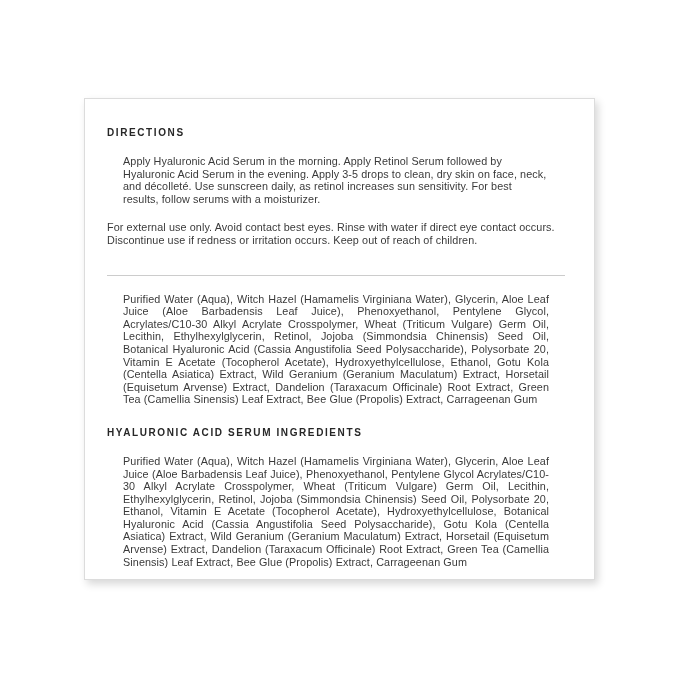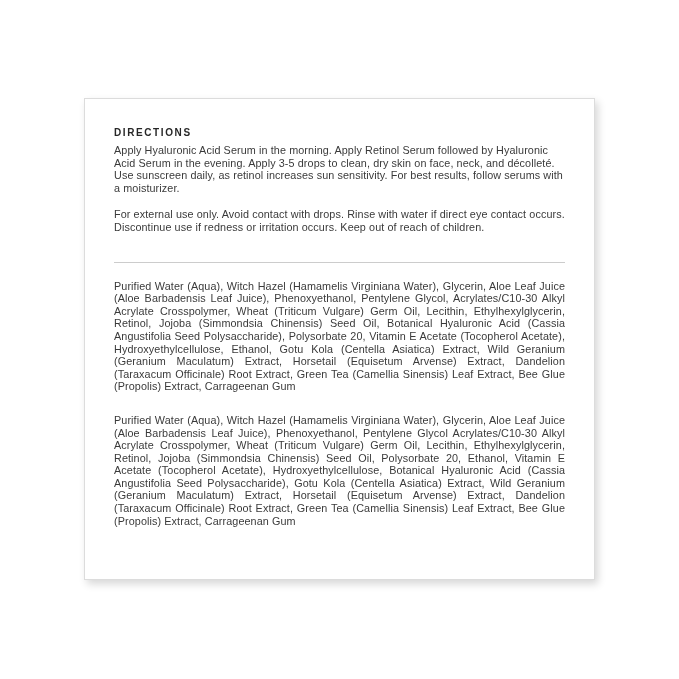--- a/index.html
+++ b/index.html
@@ -20,33 +20,33 @@
   .card {
     position: absolute;
     left: 84px;
     top: 98px;
     width: 511px;
     height: 482px;
     box-sizing: border-box;
     background: #ffffff;
     border: 1px solid #dcdcdc;
     box-shadow: 3px 4px 8px rgba(0,0,0,0.16);
-    padding: 28px 29px 30px 29px;
+    padding: 28px 29px 30px 22px;
     overflow: hidden;
   }
   .section-heading {
     margin: 0 0 5px 0;
     font-size: 10px;
     font-weight: bold;
     letter-spacing: 1.6px;
     color: #272727;
     line-height: 12px;
   }
   .body-text {
-    margin: 0;
+    margin: 16px;
     font-size: 10.8px;
     line-height: 12.6px;
     color: #3a3a3a;
     letter-spacing: 0.1px;
   }
   .warning-text {
     margin: 14px 0 0 0;
   }
   .divider {
     border: none;
@@ -62,27 +62,28 @@
 </style>
 </head>
 <body>
 
 <div class="stage">
   <div class="card">
 
     <div class="section">
       <h2 class="section-heading">DIRECTIONS</h2>
       <p class="body-text">Apply Hyaluronic Acid Serum in the morning. Apply Retinol Serum followed by Hyaluronic Acid Serum in the evening. Apply 3-5 drops to clean, dry skin on face, neck, and décolleté. Use sunscreen daily, as retinol increases sun sensitivity. For best results, follow serums with a moisturizer.</p>
-      <p class="body-text warning-text">For external use only. Avoid contact with drops. Rinse with water if direct eye contact occurs. Discontinue use if redness or irritation occurs. Keep out of reach of children.</p>
+      <p class="body-text warning-text">For external use only. Avoid contact best eyes. Rinse with water if direct eye contact occurs. Discontinue use if redness or irritation occurs. Keep out of reach of children.</p>
     </div>
 
     <hr class="divider">
 
     <div class="section">
       <p class="body-text ingredients-text">Purified Water (Aqua), Witch Hazel (Hamamelis Virginiana Water), Glycerin, Aloe Leaf Juice (Aloe Barbadensis Leaf Juice), Phenoxyethanol, Pentylene Glycol, Acrylates/C10-30 Alkyl Acrylate Crosspolymer, Wheat (Triticum Vulgare) Germ Oil, Lecithin, Ethylhexylglycerin, Retinol, Jojoba (Simmondsia Chinensis) Seed Oil, Botanical Hyaluronic Acid (Cassia Angustifolia Seed Polysaccharide), Polysorbate 20, Vitamin E Acetate (Tocopherol Acetate), Hydroxyethylcellulose, Ethanol, Gotu Kola (Centella Asiatica) Extract, Wild Geranium (Geranium Maculatum) Extract, Horsetail (Equisetum Arvense) Extract, Dandelion (Taraxacum Officinale) Root Extract, Green Tea (Camellia Sinensis) Leaf Extract, Bee Glue (Propolis) Extract, Carrageenan Gum</p>
     </div>
 
     <div class="section section-hyaluronic">
+      <h2 class="section-heading">HYALURONIC ACID SERUM INGREDIENTS</h2>
       <p class="body-text ingredients-text">Purified Water (Aqua), Witch Hazel (Hamamelis Virginiana Water), Glycerin, Aloe Leaf Juice (Aloe Barbadensis Leaf Juice), Phenoxyethanol, Pentylene Glycol Acrylates/C10-30 Alkyl Acrylate Crosspolymer, Wheat (Triticum Vulgare) Germ Oil, Lecithin, Ethylhexylglycerin, Retinol, Jojoba (Simmondsia Chinensis) Seed Oil, Polysorbate 20, Ethanol, Vitamin E Acetate (Tocopherol Acetate), Hydroxyethylcellulose, Botanical Hyaluronic Acid (Cassia Angustifolia Seed Polysaccharide), Gotu Kola (Centella Asiatica) Extract, Wild Geranium (Geranium Maculatum) Extract, Horsetail (Equisetum Arvense) Extract, Dandelion (Taraxacum Officinale) Root Extract, Green Tea (Camellia Sinensis) Leaf Extract, Bee Glue (Propolis) Extract, Carrageenan Gum</p>
     </div>
 
   </div>
 </div>
 
 </body></html>

